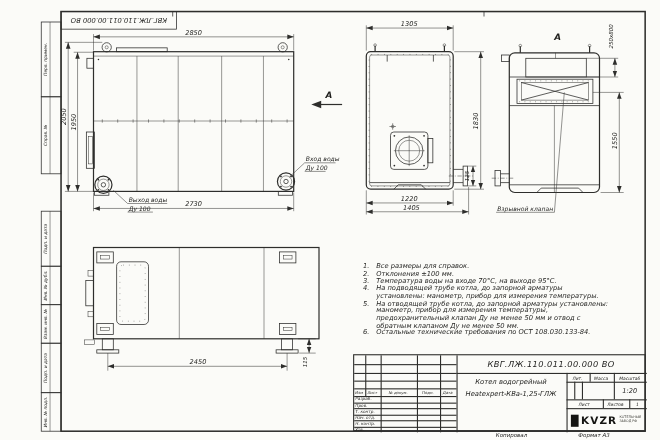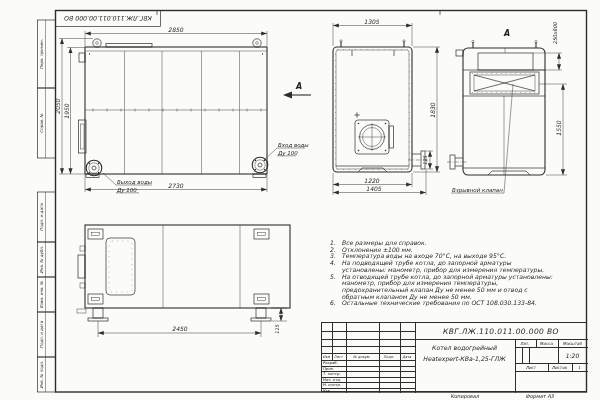--- a/index.html
+++ b/index.html
@@ -396,18 +396,28 @@
   <div class="sig" style="top:53.5px">Нач. отд.</div>
   <div class="sig" style="top:59px">Н. контр.</div>
   <div class="sig" style="top:64.5px">Утв.</div>
   <div class="c f4" style="left:193px;top:16px;width:21px;height:8px">Лит.</div>
   <div class="c f4" style="left:214px;top:16px;width:22px;height:8px">Масса</div>
   <div class="c f4" style="left:236px;top:16px;width:30px;height:8px">Масштаб</div>
   <div class="c f6" style="left:236px;top:24px;width:30px;height:16px">1:20</div>
   <div class="c f4" style="left:193px;top:40px;width:33px;height:8px">Лист</div>
   <div class="c f4" style="left:226px;top:40px;width:24px;height:8px">Листов</div>
   <div class="c f4" style="left:250px;top:40px;width:16px;height:8px">1</div>
+  <div class="c" style="left:193px;top:48px;width:73px;height:22px">
+    <div class="logo">
+      <span class="sq"></span>
+      <span class="kv">KVZR</span>
+      <span class="sub">
+        <div>КОТЕЛЬНЫЙ</div>
+        <div>ЗАВОД РФ</div>
+      </span>
+    </div>
+  </div>
 </div>
 
 <div class="under" style="left:420px;top:392.5px;width:90px">Копировал</div>
 <div class="under" style="left:505px;top:392.5px;width:70px">Формат А3</div>
 
 </div>
 
 </body></html>

